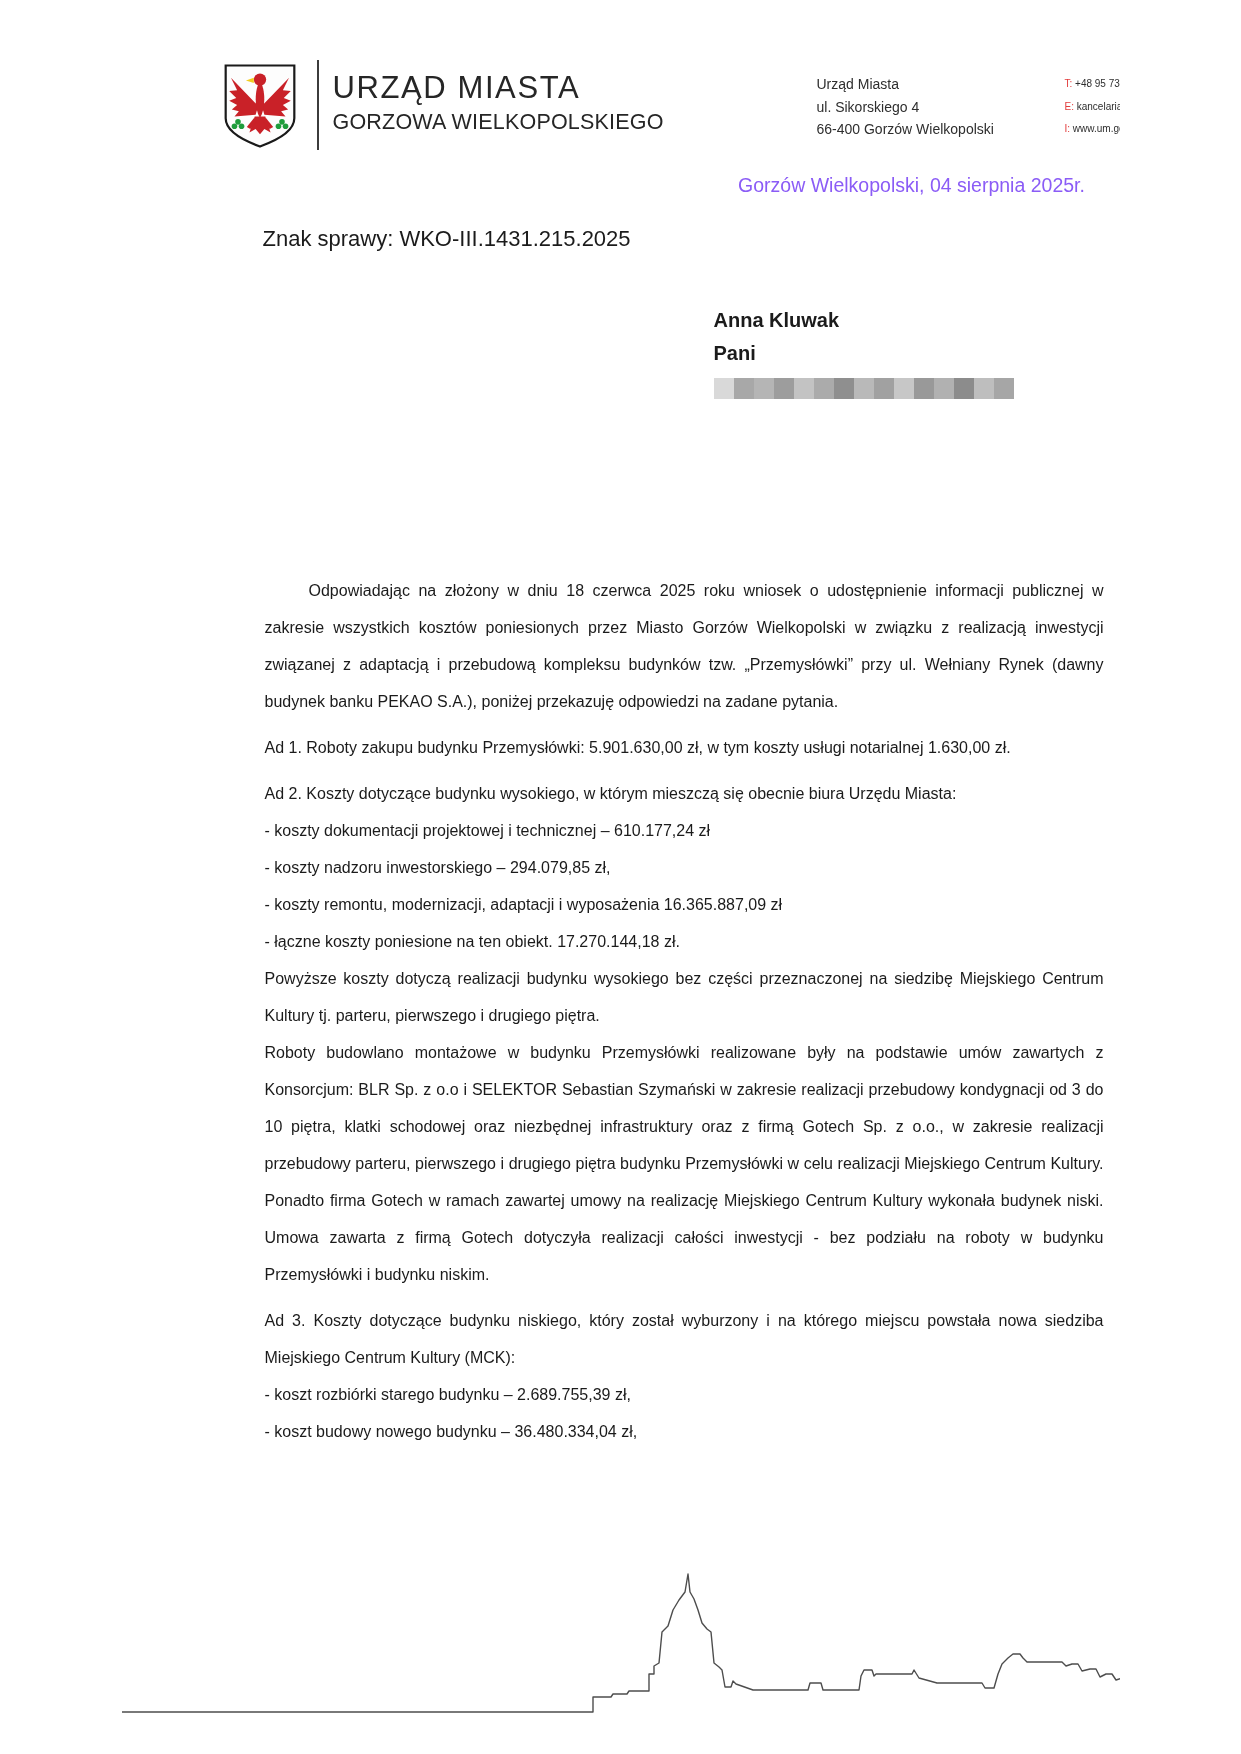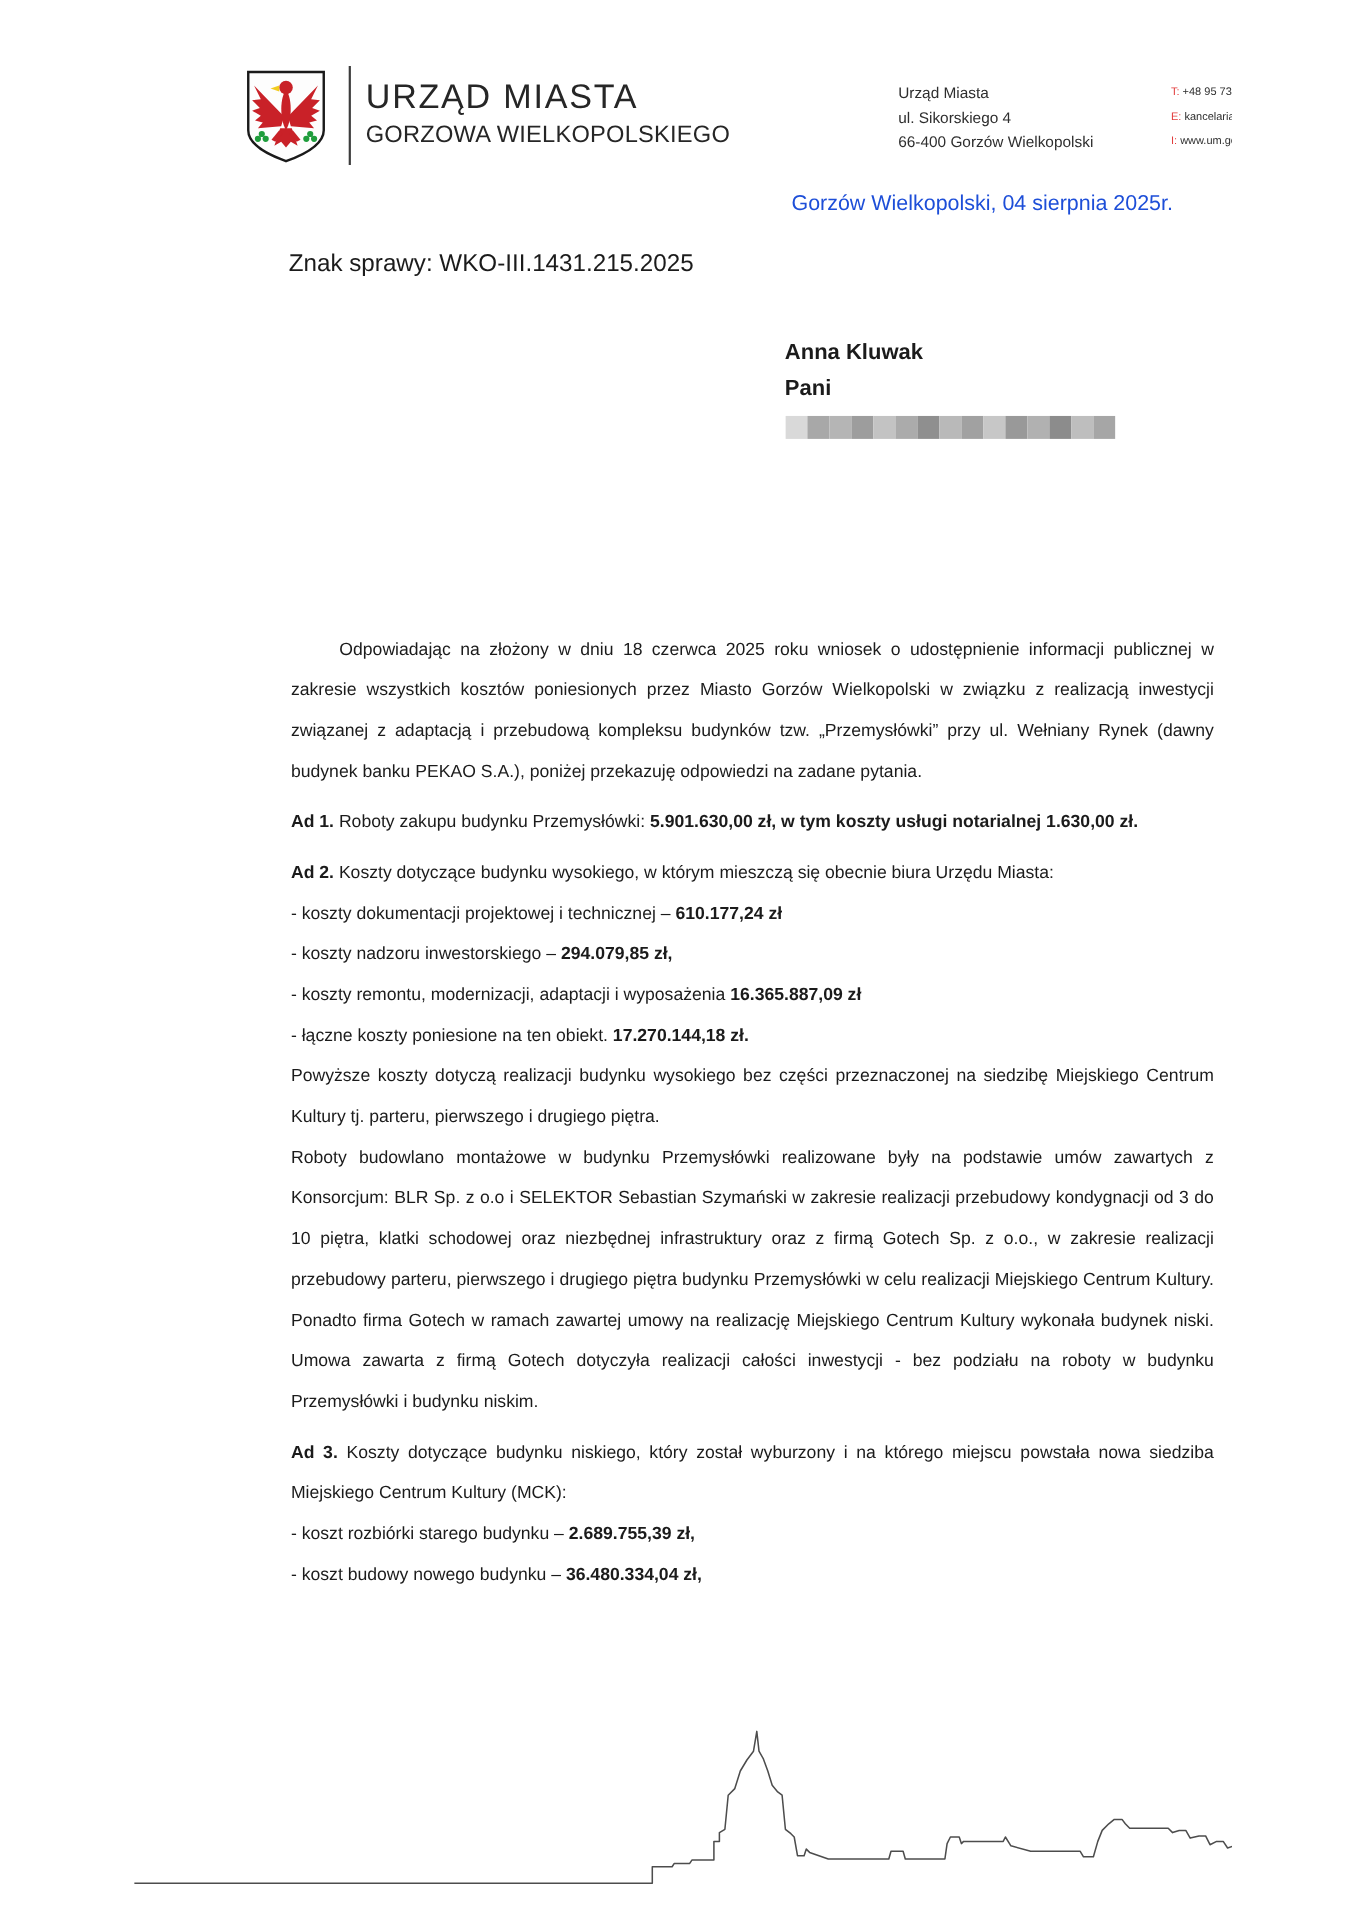--- a/index.html
+++ b/index.html
@@ -12,34 +12,34 @@
   .crest  { position:absolute; left:0; top:2px; width:80px; height:88px; }
   .logo-divider { position:absolute; left:97px; top:0; width:2px; height:90px; background:#3c3c3c; }
   .org-name { position:absolute; left:113px; top:10px; color:#262626; }
   .org-line1 { font-size:31px; letter-spacing:1.6px; font-weight:400; }
   .org-line2 { font-size:21.5px; letter-spacing:0.2px; margin-top:4px; font-weight:400; }
   .addr { position:absolute; left:597px; top:13px; font-size:14px; line-height:22.5px; color:#2e2e2e; white-space:nowrap; }
   .contact { position:absolute; left:845px; top:13px; font-size:10px; line-height:22.5px; color:#2e2e2e; white-space:nowrap; }
   .contact .pfx { color:#e23b3b; }
 
   
-  .dateline { position:absolute; left:598px; top:174px; width:384px; text-align:left; font-size:19.5px; color:#1d4ed8; }
+  .dateline { position:absolute; left:598px; top:174px; width:384px; text-align:center; font-size:19.5px; color:#8b5cf6; }
   .case-number { position:absolute; left:141px; top:226px; font-size:22px; color:#1b1b1b; }
 
   
   .recipient { position:absolute; left:592px; top:304px; font-size:20px; font-weight:700; line-height:33px; }
   .redacted { display:block; margin-top:8px; }
 
   
   .body { position:absolute; left:143px; top:572px; width:839px; font-size:16px; line-height:37px; text-align:justify; }
   .para { margin:0; }
   .indent { text-indent:44px; }
   .block { margin-top:9px; }
   .line { text-align:left; }
-  b { font-weight:700; }
+  b { font-weight:400; }
 
   
   .skyline { position:absolute; left:0; top:1566px; width:1241px; height:152px; }
 </style>
 </head>
 <body>
 
 <div class="page">
 
   <header class="header">

